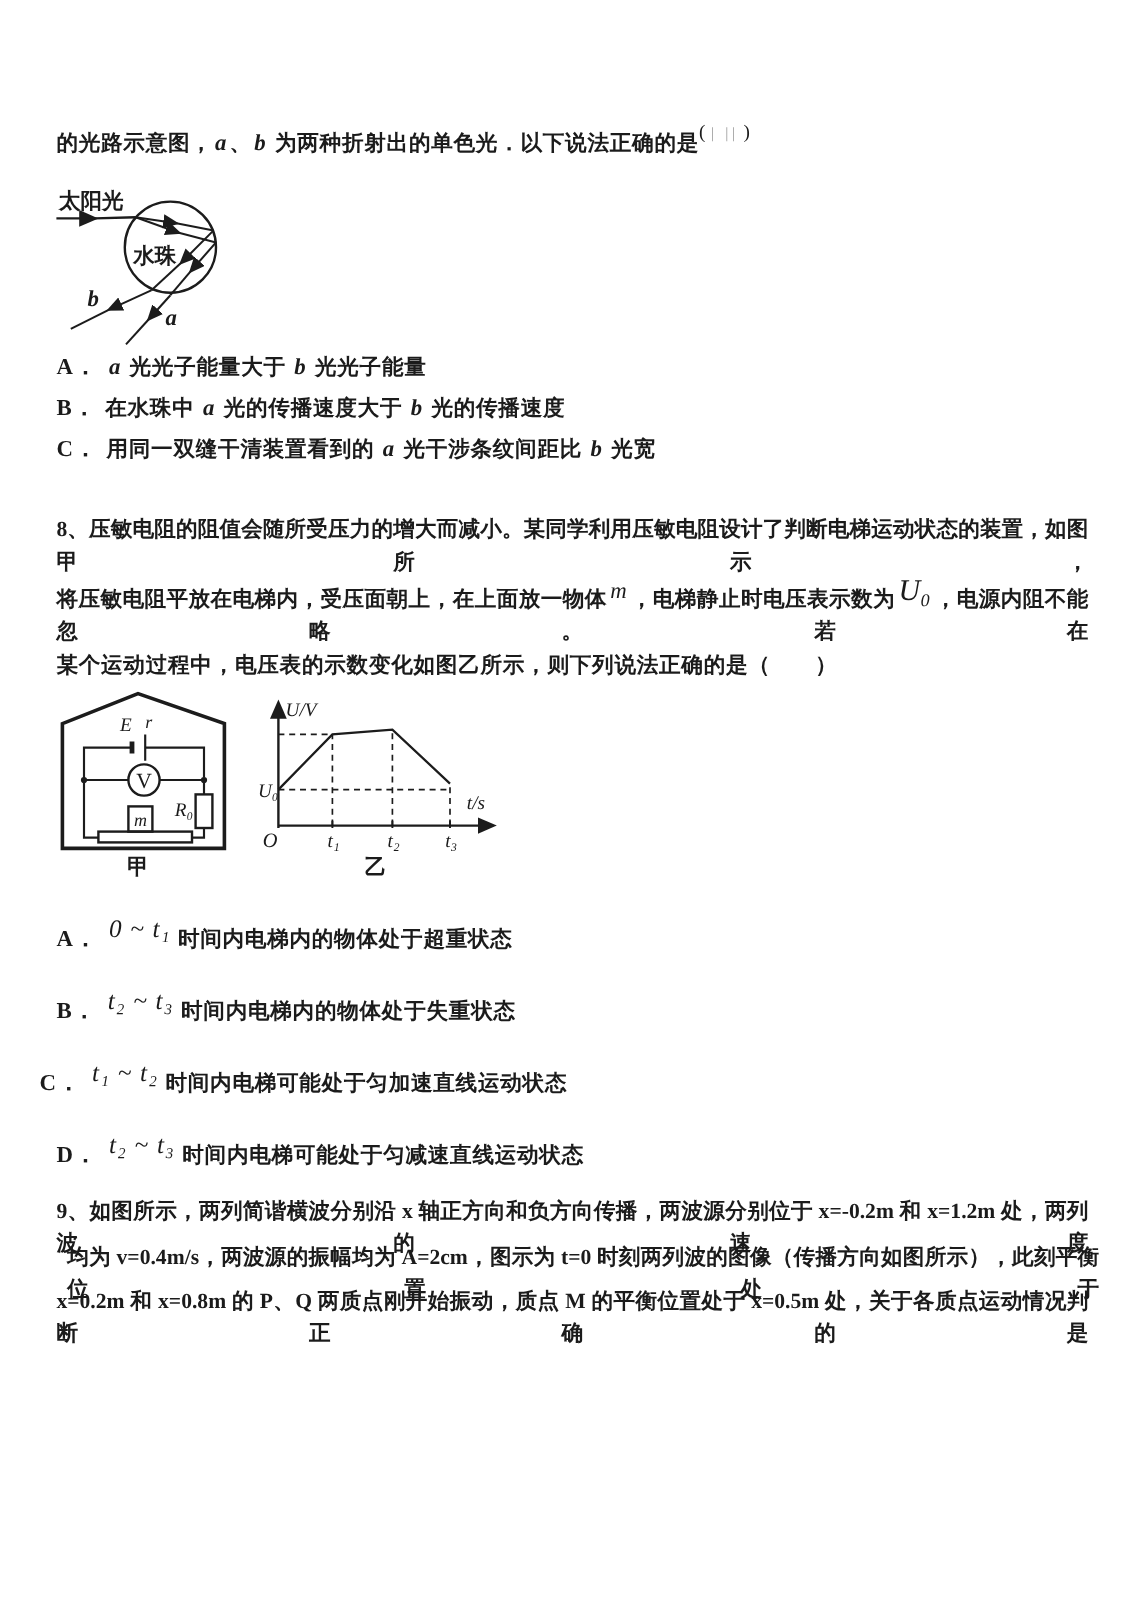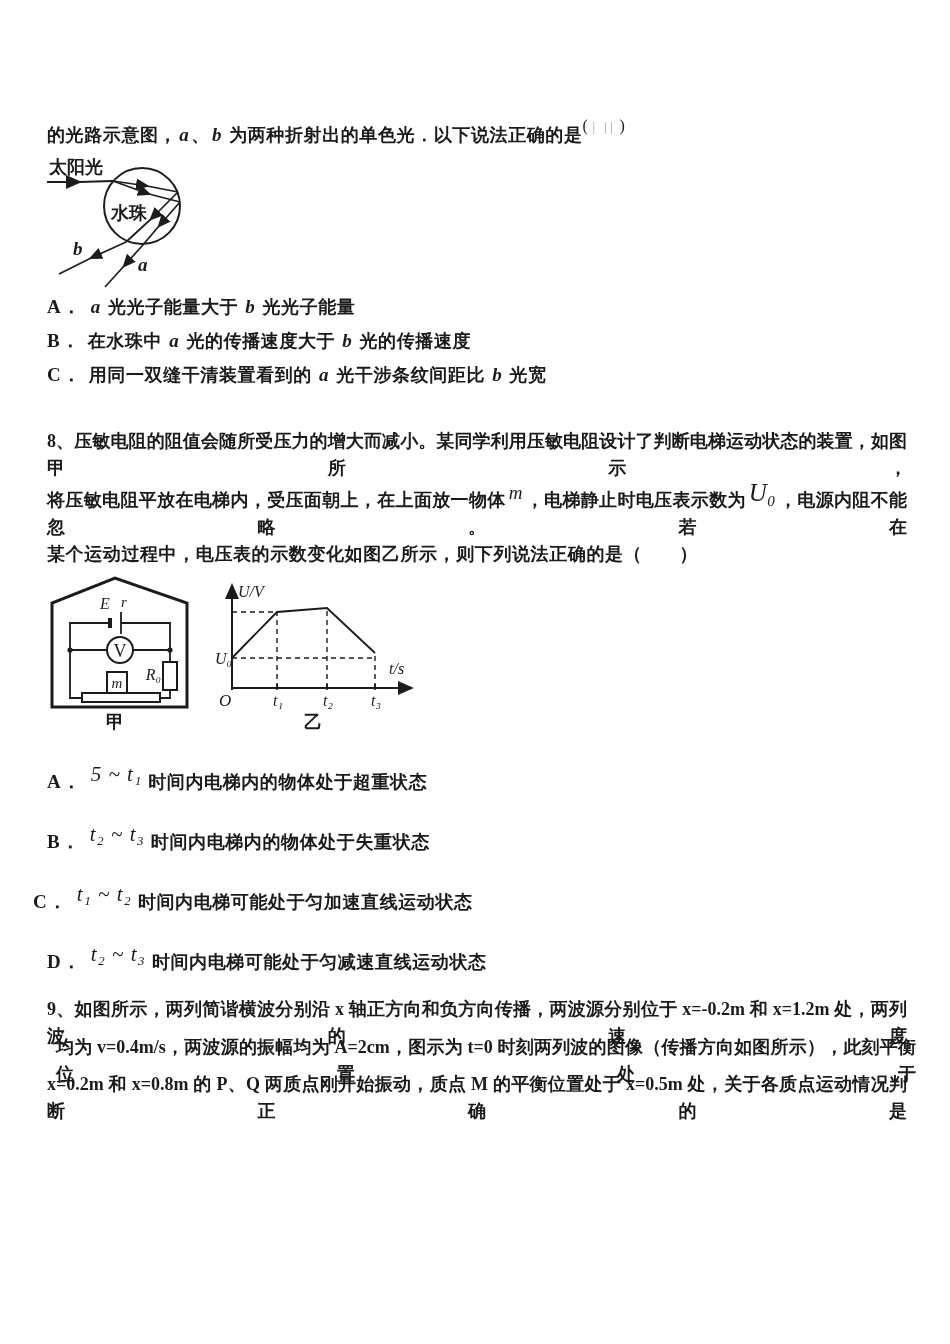--- a/index.html
+++ b/index.html
@@ -48,21 +48,21 @@
 <div class="page">
 
   <svg width="0" height="0" style="position:absolute">
     <defs>
       <marker id="arw" markerWidth="9" markerHeight="8" refX="6.5" refY="3.5" orient="auto">
         <path d="M0,0 L8,3.5 L0,7 z" fill="#1c1c1c"></path>
       </marker>
     </defs>
   </svg>
 
-  <div class="cnline" style="left:47px;top:106px;margin-top:15px;"><span>的光路示意图，</span><span class="it">a</span><span>、</span><span class="it">b</span><span> 为两种折射出的单色光．以下说法正确的是</span><span class="sup">(</span><span class="sup faint">| ||</span><span class="sup">)</span></div>
+  <div class="cnline" style="left:47px;top:106px;"><span>的光路示意图，</span><span class="it">a</span><span>、</span><span class="it">b</span><span> 为两种折射出的单色光．以下说法正确的是</span><span class="sup">(</span><span class="sup faint">| ||</span><span class="sup">)</span></div>
 
   <div class="fig" style="left:45px;top:156px;">
     <svg width="170" height="142" viewBox="0 0 170 142">
       <circle cx="97" cy="50" r="38" class="sk" stroke-width="2"></circle>
 
       <line x1="2" y1="26" x2="34" y2="26" class="sk" stroke-width="2" marker-end="url(#arw)"></line>
       <line x1="34" y1="26" x2="68" y2="25" class="sk" stroke-width="2"></line>
 
       <line x1="68" y1="25" x2="102" y2="30" class="sk" stroke-width="1.7" marker-end="url(#arw)"></line>
       <line x1="102" y1="30" x2="133" y2="36" class="sk" stroke-width="1.7"></line>
@@ -150,21 +150,21 @@
       <text x="2" y="86" class="svgt svgi" font-size="16">U₀</text>
       <text x="6" y="128" class="svgt svgi" font-size="17">O</text>
       <text x="60" y="128" class="svgt svgi" font-size="16">t₁</text>
       <text x="110" y="128" class="svgt svgi" font-size="16">t₂</text>
       <text x="158" y="128" class="svgt svgi" font-size="16">t₃</text>
       <text x="176" y="96" class="svgt svgi" font-size="16">t/s</text>
       <text x="100" y="150" text-anchor="middle" class="svgt svgb" font-size="18">乙</text>
     </svg>
   </div>
 
-  <div class="cnline" style="left:47px;top:768px;"><span class="opt">A．</span><span class="math">5 ~ t₁</span><span>时间内电梯内的物体处于超重状态</span></div>
+  <div class="cnline" style="left:47px;top:768px;"><span class="opt">A．</span><span class="math">0 ~ t₁</span><span>时间内电梯内的物体处于超重状态</span></div>
   <div class="cnline" style="left:47px;top:828px;"><span class="opt">B．</span><span class="math">t₂ ~ t₃</span><span>时间内电梯内的物体处于失重状态</span></div>
   <div class="cnline" style="left:33px;top:888px;"><span class="opt">C．</span><span class="math">t₁ ~ t₂</span><span>时间内电梯可能处于匀加速直线运动状态</span></div>
   <div class="cnline" style="left:47px;top:948px;"><span class="opt">D．</span><span class="math">t₂ ~ t₃</span><span>时间内电梯可能处于匀减速直线运动状态</span></div>
 
   <div class="cnline jline" style="left:47px;top:996px;"><span>9、如图所示，两列简谐横波分别沿 x 轴正方向和负方向传播，两波源分别位于 x=-0.2m 和 x=1.2m 处，两列波的速度</span></div>
   <div class="cnline jline" style="left:56px;top:1034px;"><span>均为 v=0.4m/s，两波源的振幅均为 A=2cm，图示为 t=0 时刻两列波的图像（传播方向如图所示），此刻平衡位置处于</span></div>
   <div class="cnline jline" style="left:47px;top:1071px;"><span>x=0.2m 和 x=0.8m 的 P、Q 两质点刚开始振动，质点 M 的平衡位置处于 x=0.5m 处，关于各质点运动情况判断正确的是</span></div>
 
 </div>
 

